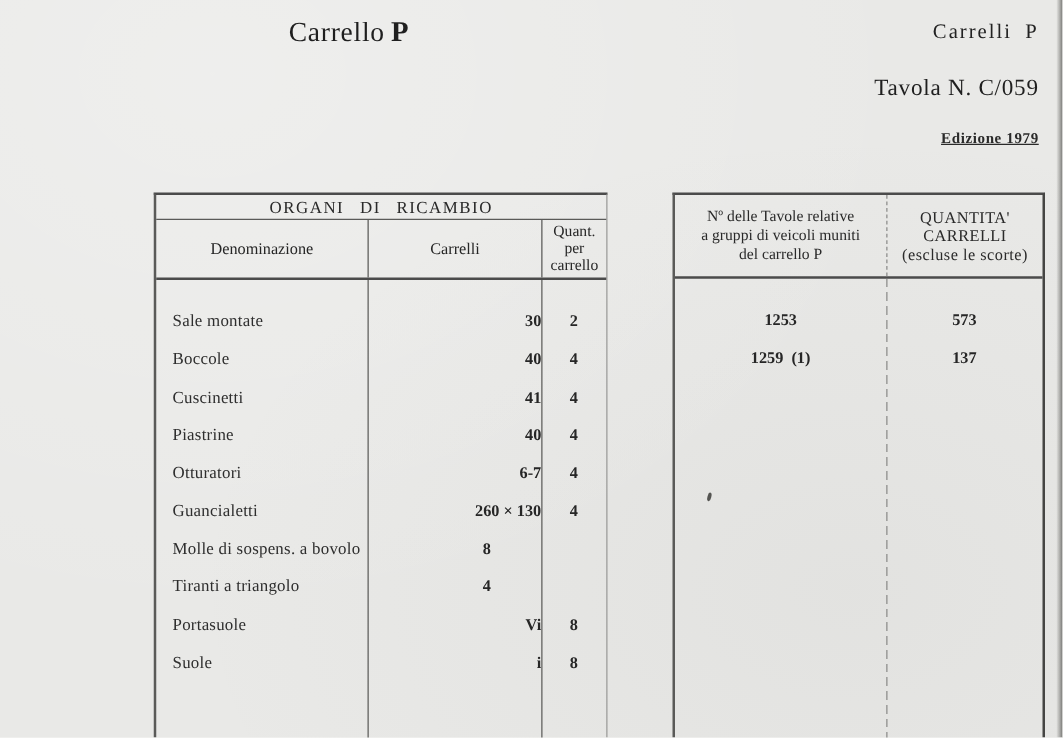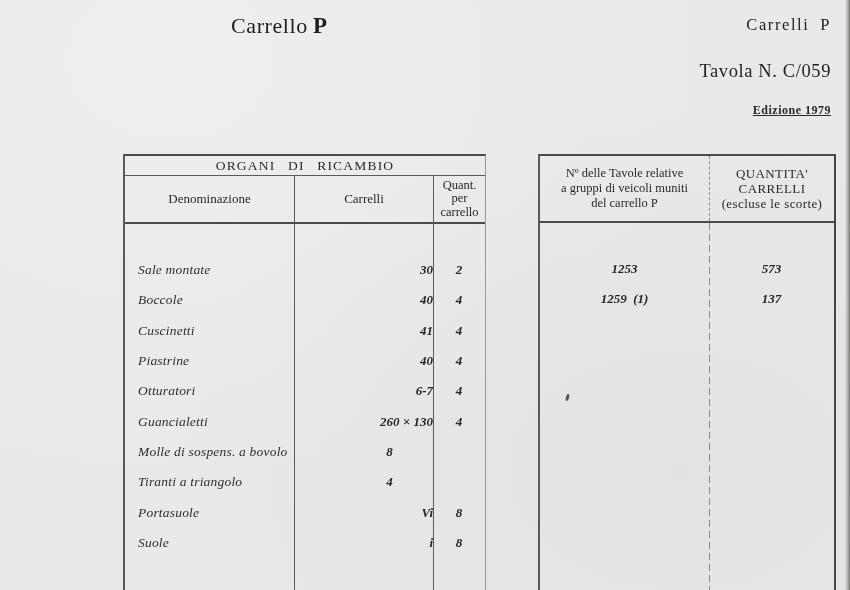--- a/index.html
+++ b/index.html
@@ -51,21 +51,21 @@
   .hc2{width:139px;border-left:1px solid #5a5a58;font-size:13px;}
   .hc3{flex:1;border-left:1px solid #5a5a58;font-size:12.5px;line-height:13.5px;}
   .lt-body{position:relative;height:367px;}
   .vline{position:absolute;top:0;bottom:0;width:1px;background:#5d5d5b;}
   .vl1{left:169px;}
   .vl2{left:308px;}
   .vline-dashed{
     position:absolute;top:0;bottom:0;left:169px;width:1px;
     background:repeating-linear-gradient(to bottom,#8b8b89 0 7px,rgba(0,0,0,0) 7px 11px);
   }
-  .rows{padding-top:31px;font-style:italic;}
+  .rows{padding-top:18px;}
   .row{height:30.3px;display:flex;align-items:center;}
   .cell-name{width:169px;box-sizing:border-box;padding-left:13px;font-size:13.5px;color:#2e2e2e;letter-spacing:0.2px;}
   .cell-marc{width:139px;text-align:right;font-weight:700;font-size:13px;color:#262626;}
   .cell-qty{flex:1;text-align:center;font-weight:700;font-size:13px;color:#262626;}
 
   
   .tbl-right{
     left:538px;width:298px;height:436px;
     border-top:2px solid #4b4b4b;
     border-left:2px solid #5a5a58;

